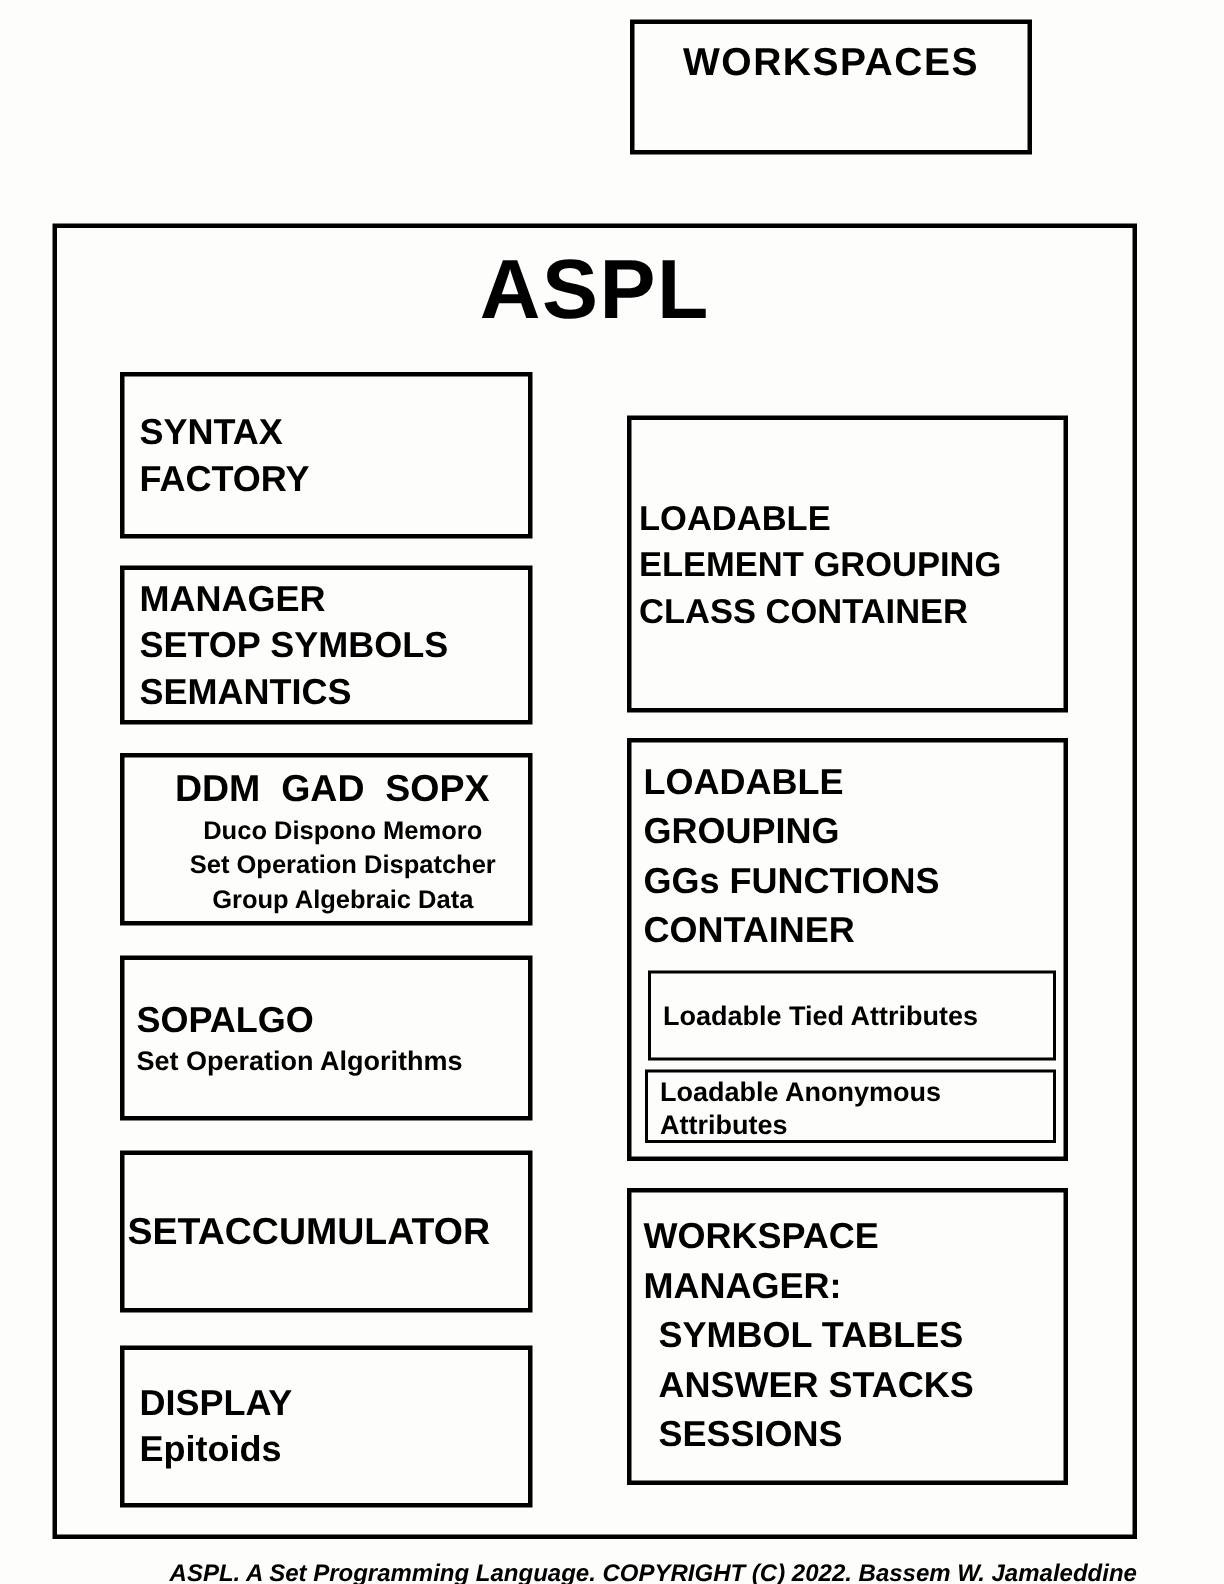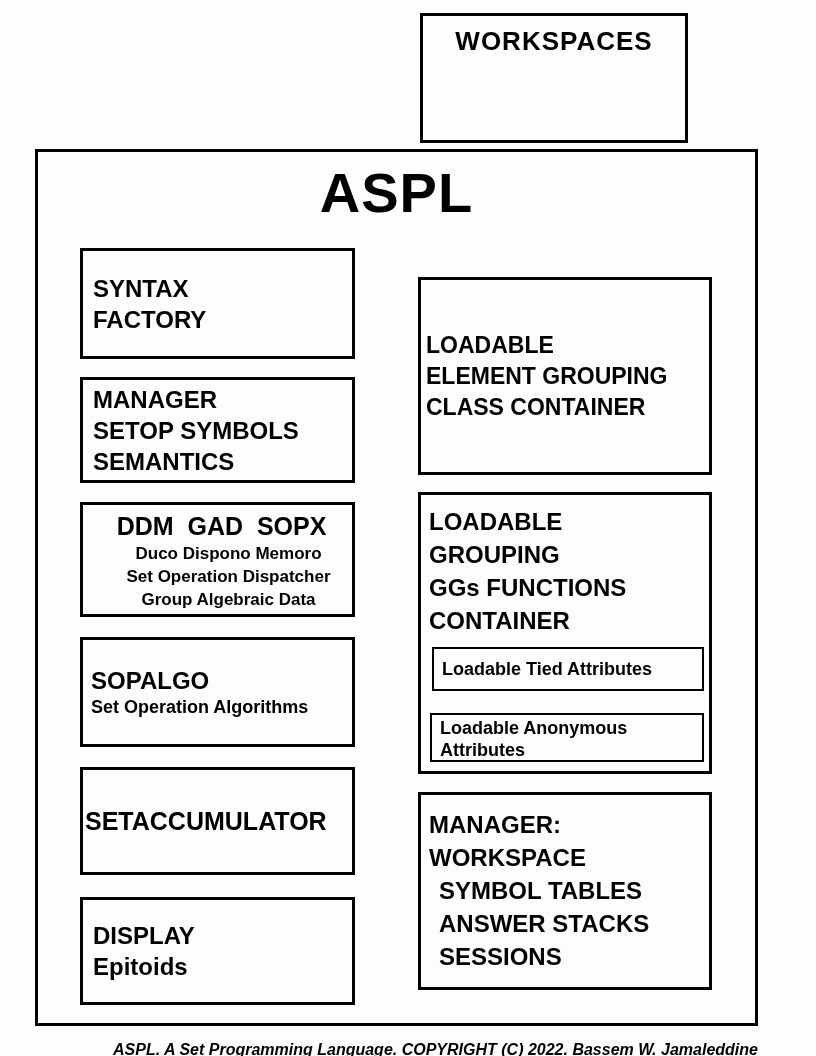--- a/index.html
+++ b/index.html
@@ -24,21 +24,21 @@
     background: transparent;
   }
   .inner-box {
     position: absolute;
     box-sizing: border-box;
     border: 2px solid #000;
     background: transparent;
   }
   
   .workspaces-box {
-    left: 420px; top: 13px; width: 268px; height: 130px;
+    left: 420px; top: 13px; width: 268px; height: 90px;
     text-align: center;
     padding-top: 10px;
   }
   .workspaces-box .label {
     font-size: 26px;
     font-weight: bold;
     letter-spacing: 1px;
   }
   
   .aspl-outer {
@@ -109,21 +109,21 @@
   }
 
   .b-loadgrp { padding: 10px 0 0 8px; }
   .loadgrp-line {
     font-size: 24px;
     font-weight: bold;
     line-height: 33px;
     white-space: nowrap;
   }
   .tied-box {
-    left: 11px; top: 152px; width: 272px; height: 44px;
+    left: 11px; top: 152px; width: 272px; height: 60px;
     display: flex; align-items: center;
     padding-left: 8px;
   }
   .anon-box {
     left: 9px; top: 218px; width: 274px; height: 49px;
     padding: 2px 0 0 8px;
   }
   .attr-line {
     font-size: 18px;
     font-weight: bold;
@@ -214,22 +214,22 @@
       <div class="inner-box tied-box">
         <div class="attr-line">Loadable Tied Attributes</div>
       </div>
 
       <div class="inner-box anon-box">
         <div class="attr-line" style="white-space:normal">Loadable Anonymous Attributes</div>
       </div>
     </div>
 
     <div class="box b-wsmgr">
+      <div class="wsmgr-line">WORKSPACE</div>
       <div class="wsmgr-line">MANAGER:</div>
-      <div class="wsmgr-line">WORKSPACE</div>
       <div class="wsmgr-line indent">SYMBOL TABLES</div>
       <div class="wsmgr-line indent">ANSWER STACKS</div>
       <div class="wsmgr-line indent">SESSIONS</div>
     </div>
 
   </div>
 
   <div class="copyright">ASPL. A Set Programming Language. COPYRIGHT (C) 2022. Bassem W. Jamaleddine</div>
 
 </div>

